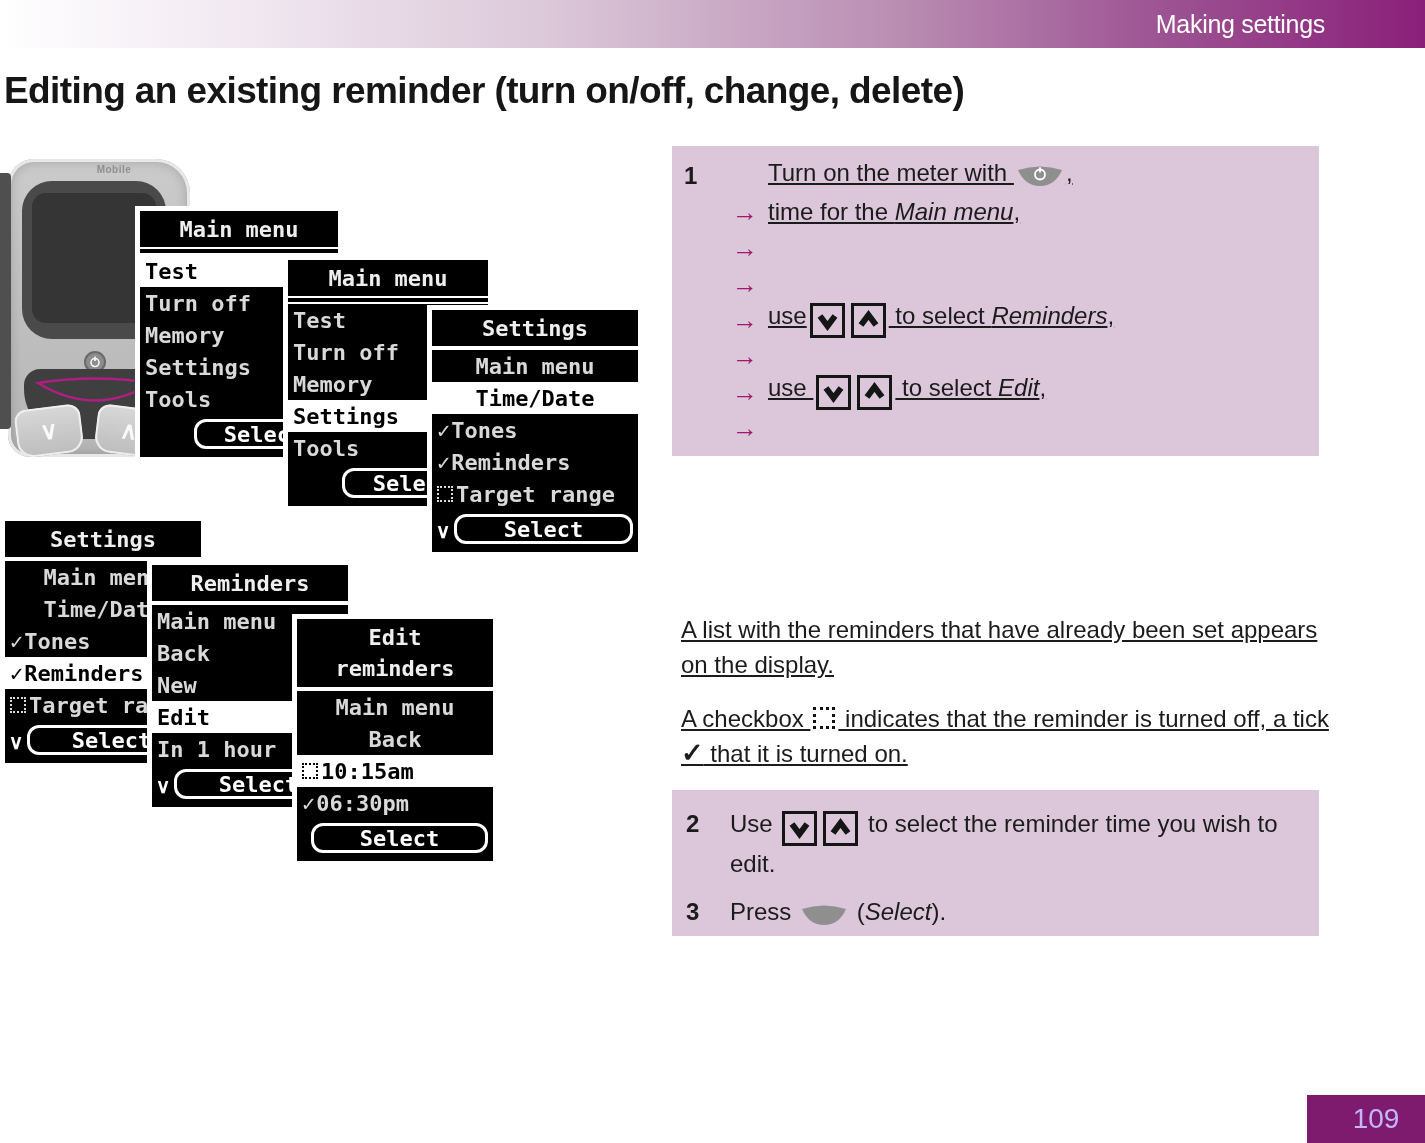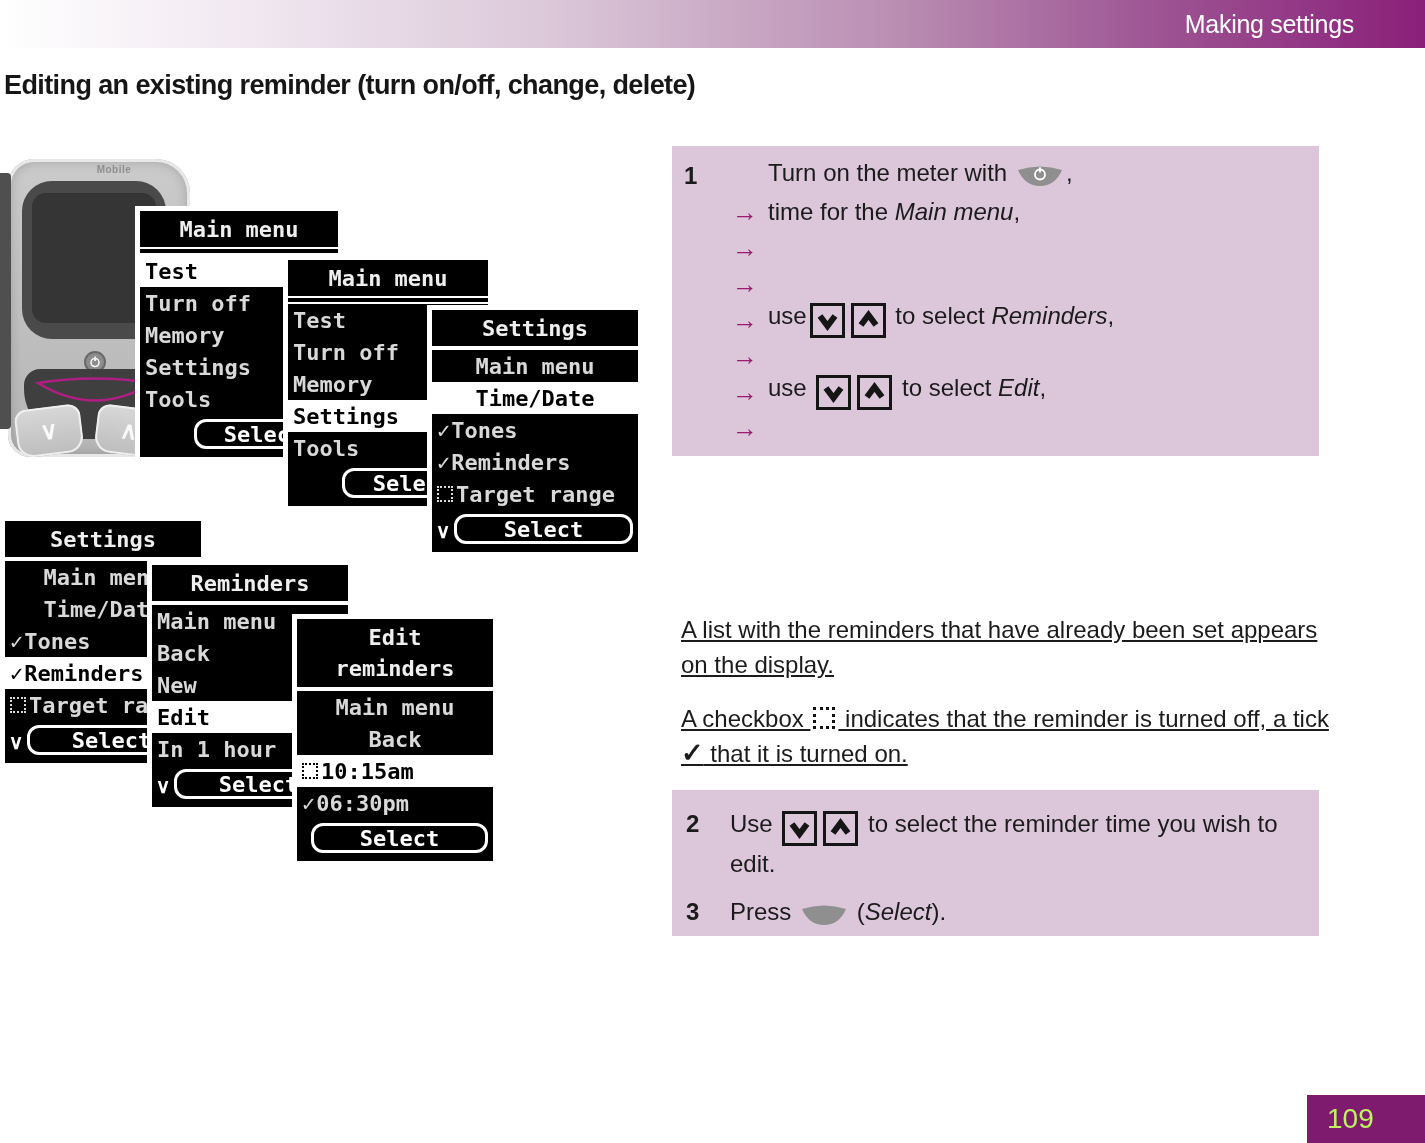--- a/index.html
+++ b/index.html
@@ -2,33 +2,33 @@
 <html><head>
 <meta charset="utf-8">
 <style>
   html,body{margin:0;padding:0;background:#fff;}
   .page{position:relative;width:1425px;height:1143px;background:#fff;overflow:hidden;
         font-family:"Liberation Sans",sans-serif;color:#1b1b1b;}
 
   
   .topbar{position:absolute;left:0;top:0;width:1425px;height:48px;box-sizing:border-box;
     background:linear-gradient(90deg,#ffffff 0%,#f2eaf2 16%,#dcc9da 38%,#bb90b4 62%,#9c5292 82%,#8a1f79 100%);
-    display:flex;align-items:center;justify-content:flex-end;padding-right:71px;
+    display:flex;align-items:center;justify-content:flex-end;padding-right:100px;
     color:#fff;font-size:25px;letter-spacing:-0.3px;}
-  .h1{position:absolute;left:4px;top:70px;margin:0;font-size:27px;font-weight:bold;
+  .h1{position:absolute;left:4px;top:70px;margin:0;font-size:37px;font-weight:bold;
       letter-spacing:-0.6px;color:#161616;}
 
   
   .panel{position:absolute;background:#dbc6da;box-sizing:border-box;}
   .panel1{left:672px;top:146px;width:647px;height:310px;padding-top:12px;}
   .panel2{left:672px;top:790px;width:647px;height:146px;padding-top:16px;}
   .iline{display:flex;align-items:center;height:36px;padding-left:12px;font-size:24px;}
   .iline .num{width:48px;font-weight:bold;flex:0 0 auto;}
   .iline .arr{width:36px;flex:0 0 auto;color:#9d1a6e;font-weight:bold;font-size:26px;}
-  .iline .txt{white-space:nowrap;}
+  .iline .txt{white-space:nowrap;text-decoration:underline;}
   .em{font-style:italic;}
   .b2line{display:flex;padding-left:14px;font-size:24px;line-height:36px;}
   .b2line .num{width:44px;font-weight:bold;flex:0 0 auto;}
   .b2line .txt{width:560px;}
   .b2line + .b2line{margin-top:12px;}
 
   
   .key{display:inline-flex;width:29px;height:29px;border:3px solid #151515;box-sizing:content-box;
        align-items:center;justify-content:center;margin:0 3px;vertical-align:-7px;background:transparent;}
   .oval{display:inline-block;vertical-align:-7px;margin:0 2px;}
@@ -79,21 +79,21 @@
              border-radius:16px 16px 50px 50px;}
   .dev-crescent{position:absolute;left:32px;top:217px;}
   .dev-btn{position:absolute;width:66px;height:48px;background:linear-gradient(180deg,#d8d8d8,#bdbdbd);
            border-radius:12px 12px 16px 16px;display:flex;align-items:center;justify-content:center;
            color:#fafafa;font-size:24px;font-weight:bold;box-shadow:inset 0 0 0 2px #efefef;}
   .dev-btn.l{left:16px;top:252px;transform:rotate(-7deg);}
   .dev-btn.r{left:96px;top:252px;transform:rotate(7deg);}
 
   
   .pagenum{position:absolute;left:1307px;top:1095px;width:118px;height:48px;background:#7e1b6e;
-           color:#bef264;font-size:28px;display:flex;align-items:center;padding-left:20px;box-sizing:border-box;}
+           color:#c4b5fd;font-size:28px;display:flex;align-items:center;padding-left:20px;box-sizing:border-box;justify-content:center;}
 </style>
 </head>
 <body>
 
 <div class="page">
 
   <div class="topbar">
     <span>Making settings</span>
   </div>
 

